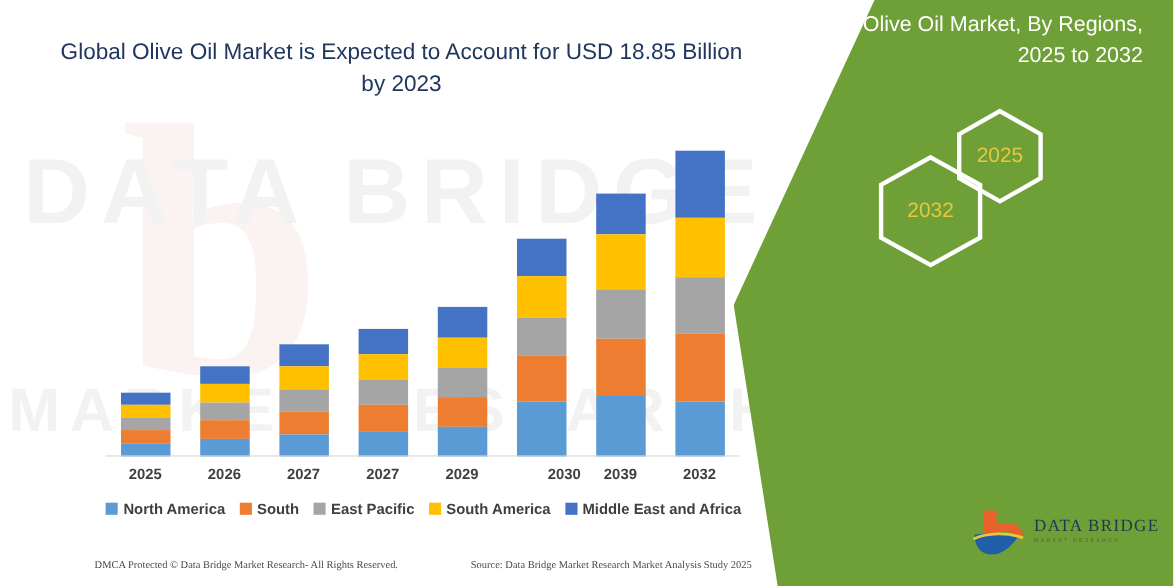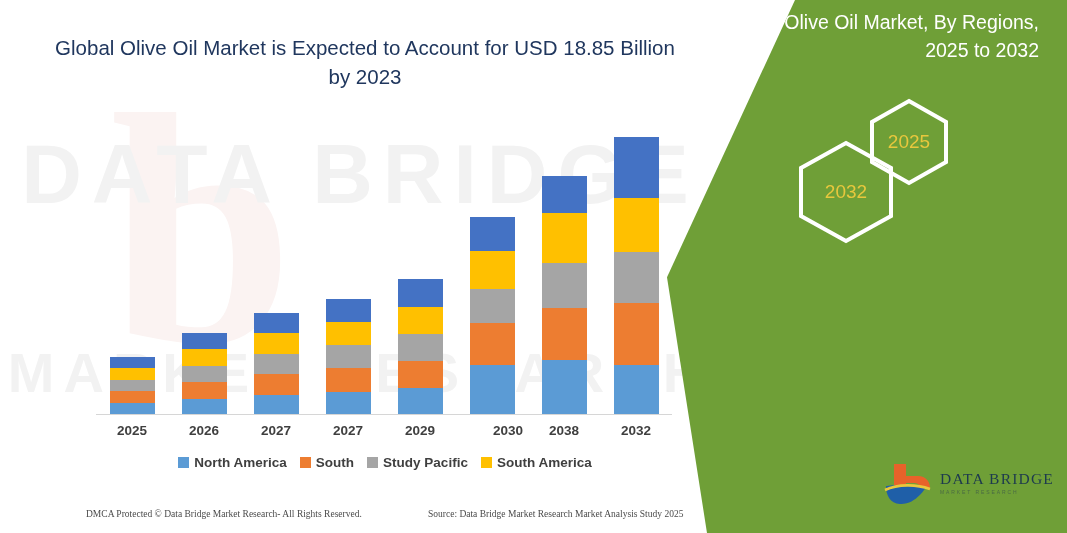--- a/index.html
+++ b/index.html
@@ -196,41 +196,45 @@
         </div>
       </div>
     <div class="baseline"></div>
 
     <div class="xaxis" id="xaxis">
         <div class="xlab" style="left: 0px;">2025</div>
         <div class="xlab" style="left: 72px;">2026</div>
         <div class="xlab" style="left: 144px;">2027</div>
         <div class="xlab" style="left: 216px;">2027</div>
         <div class="xlab" style="left: 288px;">2029</div>
-        <div class="xlab" style="left: 376px;">2030</div>
-        <div class="xlab" style="left: 432px;">2038</div>
+        <div class="xlab" style="left: 360px; text-align: right;">2030</div>
+        <div class="xlab" style="left: 432px;">2039</div>
         <div class="xlab" style="left: 504px;">2032</div>
       </div>
 
     <div class="legend" id="legend">
         <div class="leg-item">
           <span class="leg-swatch" style="background: rgb(91, 155, 213);"></span>
           <span class="leg-txt">North America</span>
         </div>
         <div class="leg-item">
           <span class="leg-swatch" style="background: rgb(237, 125, 49);"></span>
           <span class="leg-txt">South</span>
         </div>
         <div class="leg-item">
           <span class="leg-swatch" style="background: rgb(165, 165, 165);"></span>
-          <span class="leg-txt">Study Pacific</span>
+          <span class="leg-txt">East Pacific</span>
         </div>
         <div class="leg-item">
           <span class="leg-swatch" style="background: rgb(255, 192, 0);"></span>
           <span class="leg-txt">South America</span>
+        </div>
+        <div class="leg-item">
+          <span class="leg-swatch" style="background: rgb(68, 114, 196);"></span>
+          <span class="leg-txt">Middle East and Africa</span>
         </div>
       </div>
 
     <div class="footer">
       <div class="foot-txt foot-left">DMCA Protected © Data Bridge Market Research-  All Rights Reserved.</div>
       <div class="foot-txt foot-right">Source: Data Bridge Market Research  Market Analysis Study 2025</div>
     </div>
   </div>
 
   <div class="green-panel">

